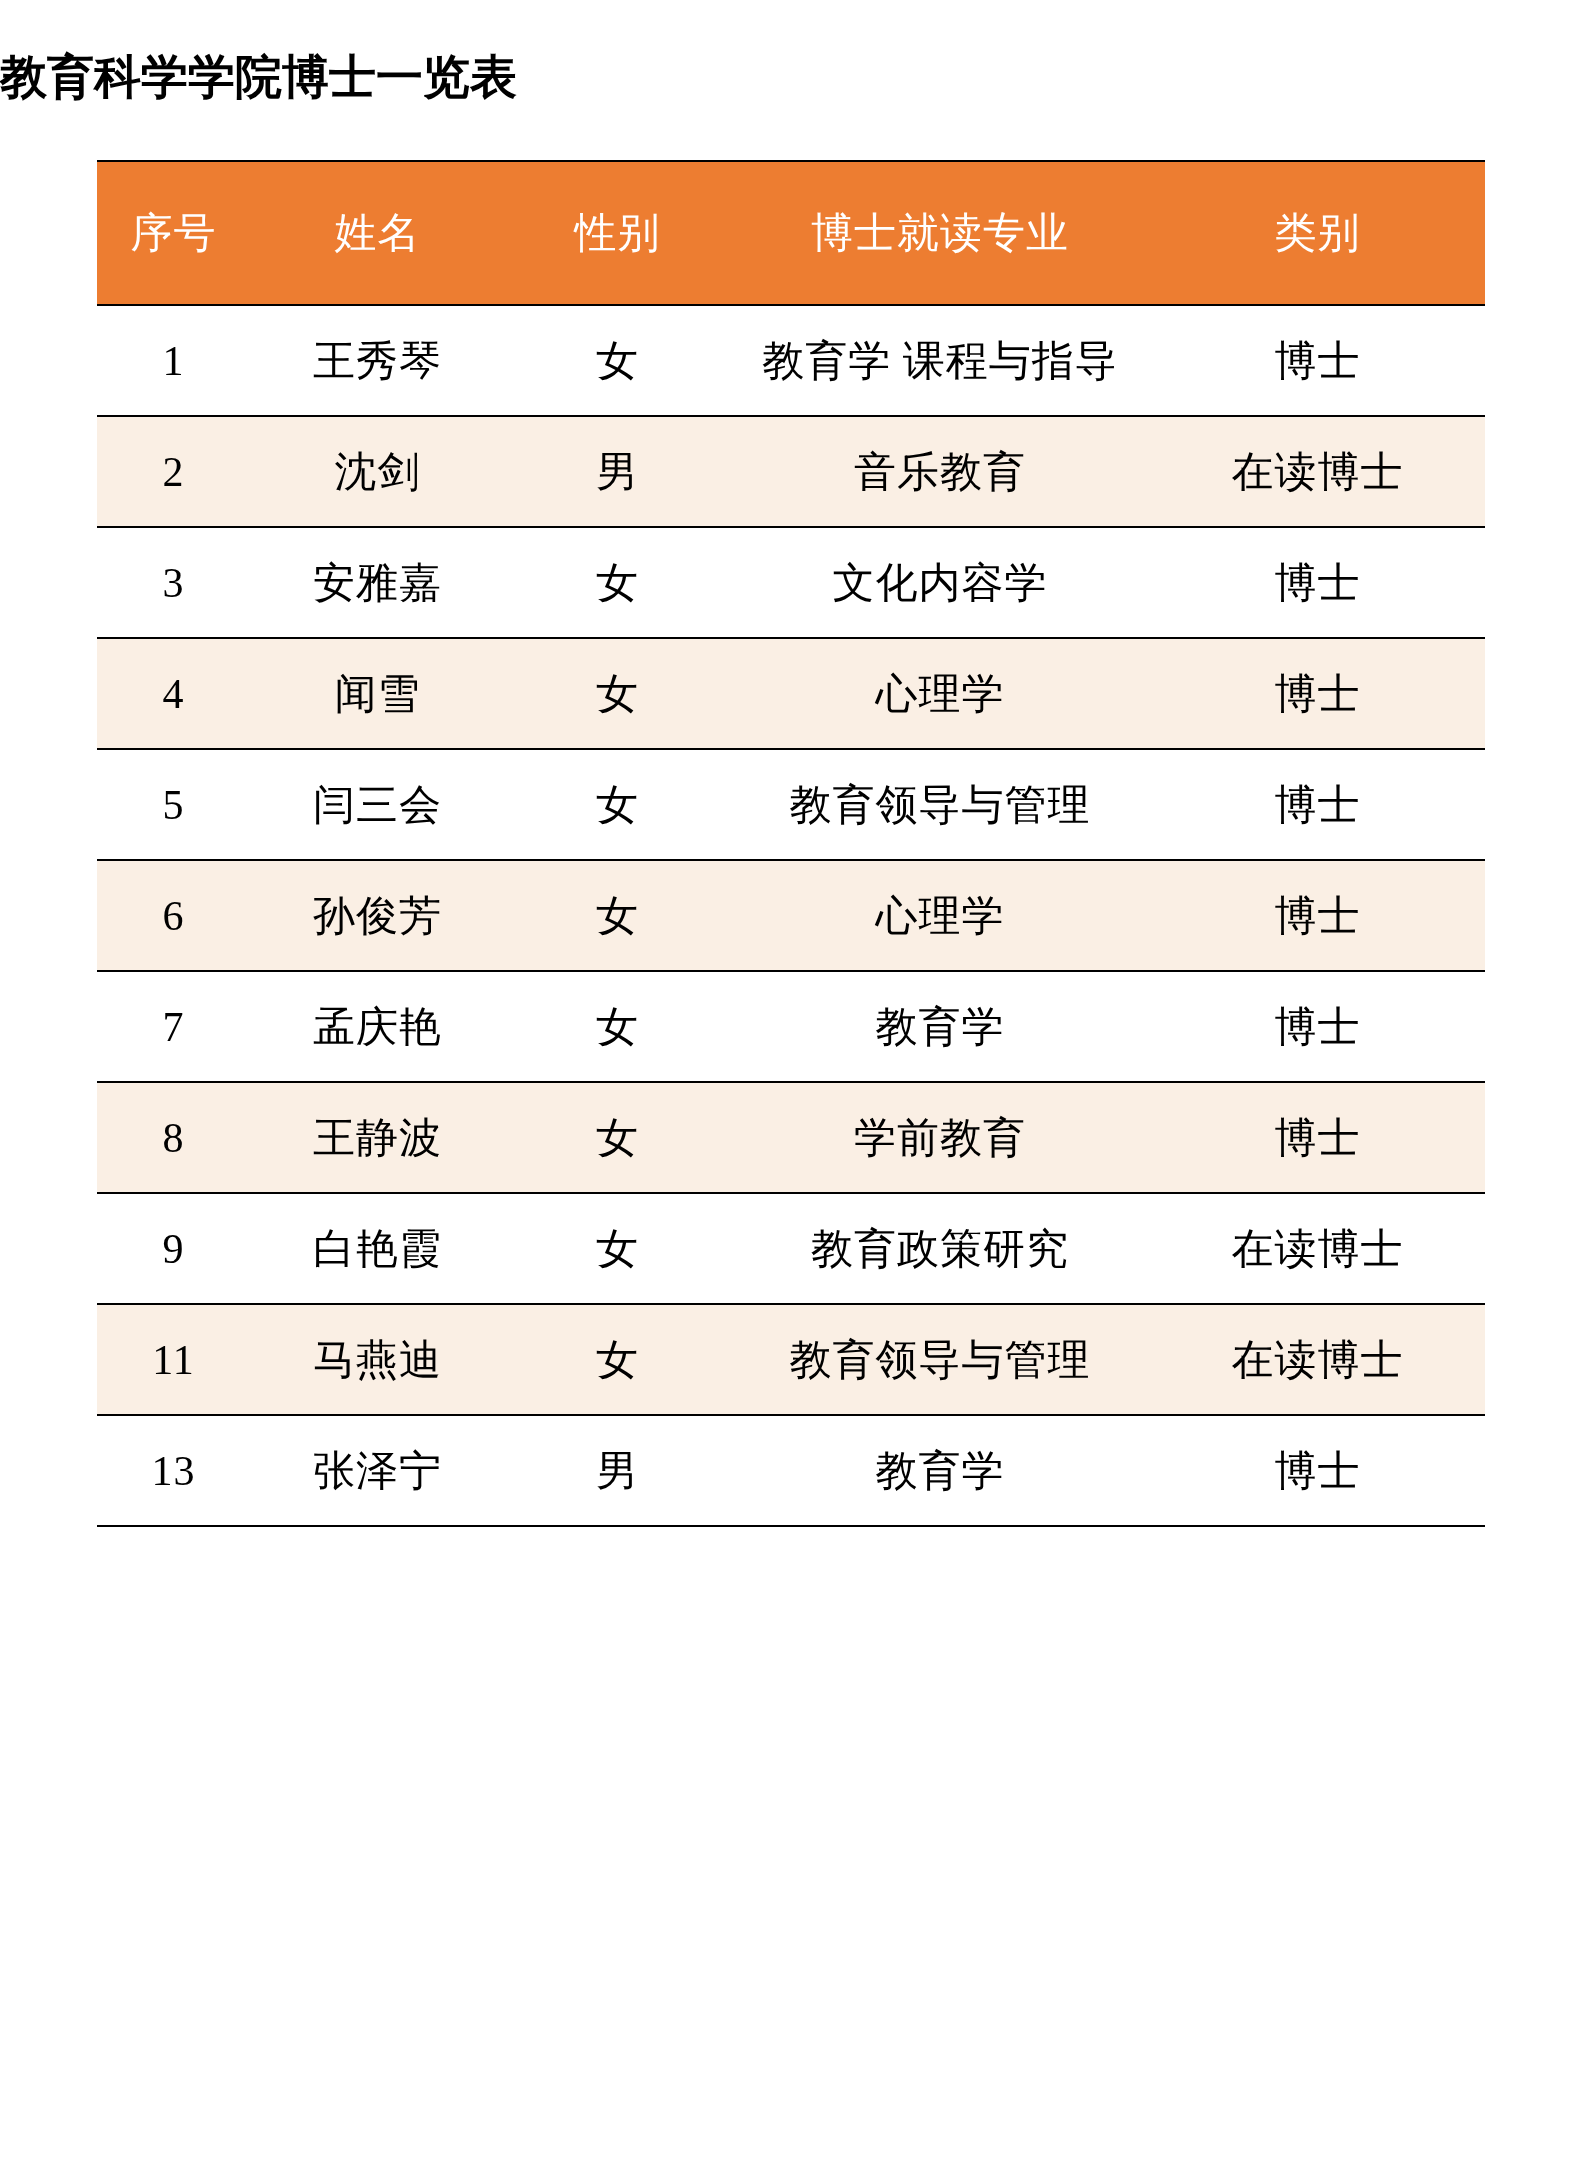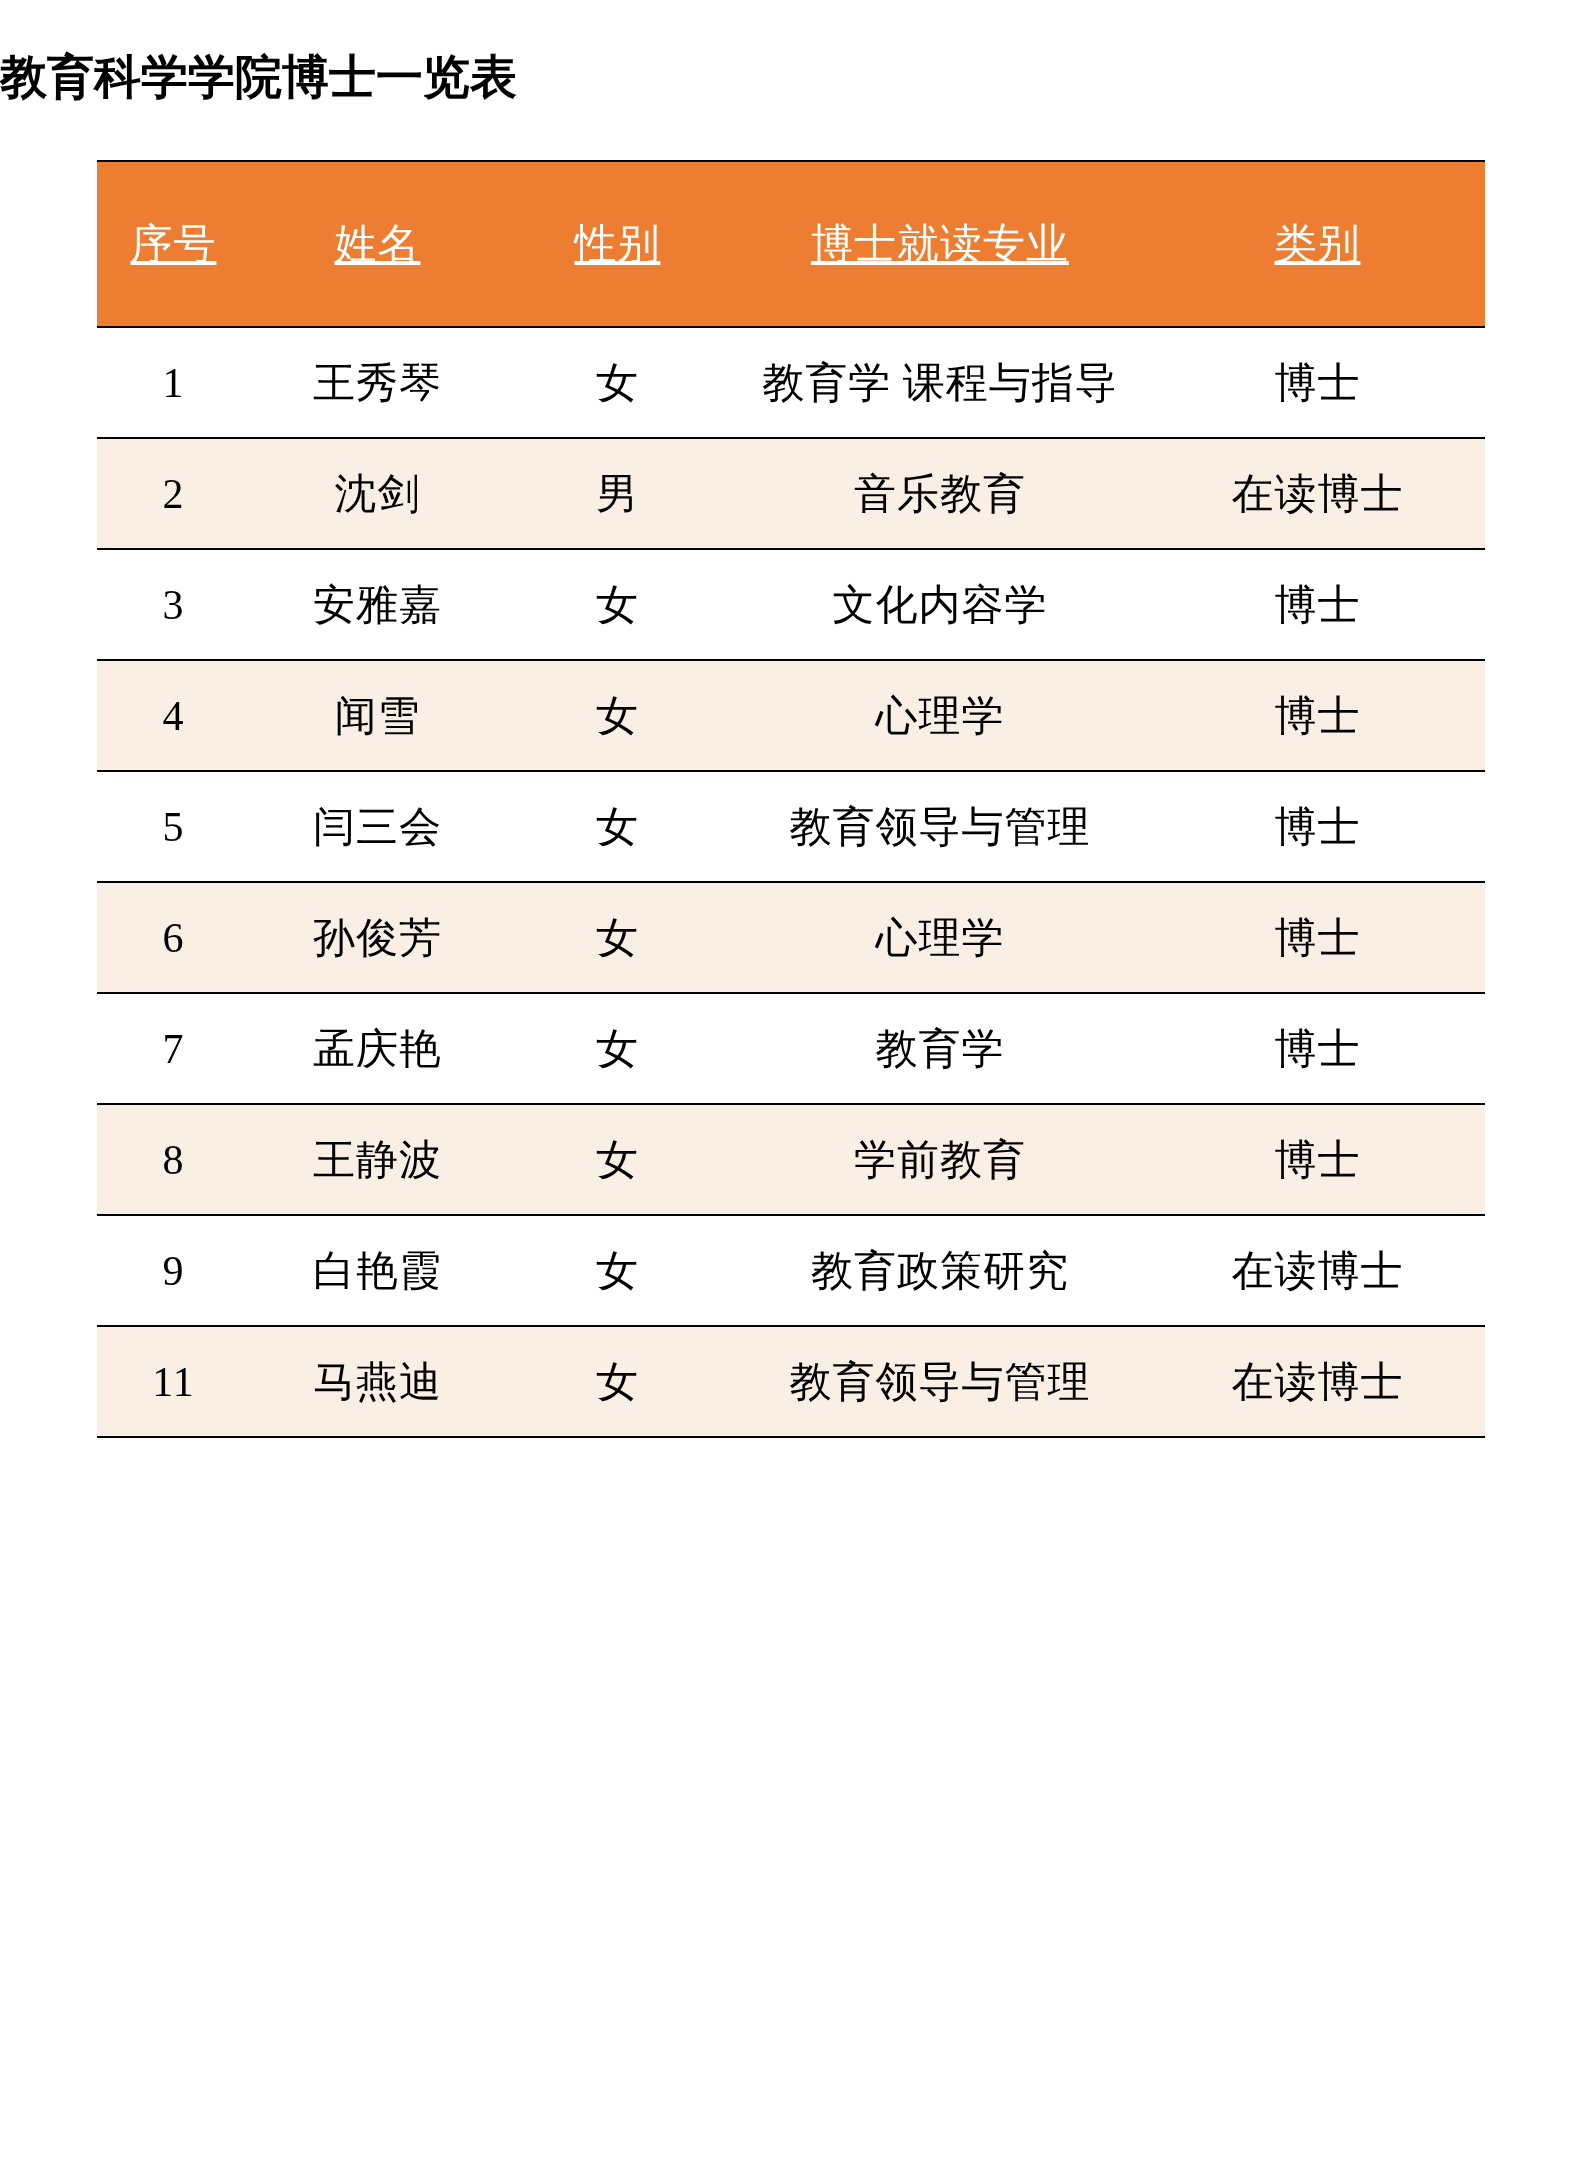--- a/index.html
+++ b/index.html
@@ -41,32 +41,31 @@
     width: 1388px;
     border-collapse: collapse;
     table-layout: fixed;
   }
   table.doctor-table col.c-index    { width: 11.02%; }
   table.doctor-table col.c-name     { width: 18.37%; }
   table.doctor-table col.c-gender   { width: 16.21%; }
   table.doctor-table col.c-major    { width: 30.26%; }
   table.doctor-table col.c-category { width: 24.14%; }
   table.doctor-table thead th {
-    height: 166px;
+    height: 144px;
     padding: 0;
     background: var(--header-bg);
     color: var(--header-text);
     font-size: 42px;
     font-weight: 400;
     text-align: center;
     vertical-align: middle;
     border-top: 2px solid var(--line);
     border-bottom: 2px solid var(--line);
     letter-spacing: 1px;
-    text-decoration: underline;
   }
   table.doctor-table tbody td {
     height: 111px;
     padding: 0;
     font-size: 42px;
     text-align: center;
     vertical-align: middle;
     border-bottom: 2px solid var(--line);
     background: var(--plain);
     letter-spacing: 1px;
@@ -161,14 +160,21 @@
         <td>教育政策研究</td>
         <td>在读博士</td>
       </tr>
       <tr>
         <td>11</td>
         <td>马燕迪</td>
         <td>女</td>
         <td>教育领导与管理</td>
         <td>在读博士</td>
       </tr>
+      <tr>
+        <td>13</td>
+        <td>张泽宁</td>
+        <td>男</td>
+        <td>教育学</td>
+        <td>博士</td>
+      </tr>
     </tbody>
 </table>
 
 </body></html>

